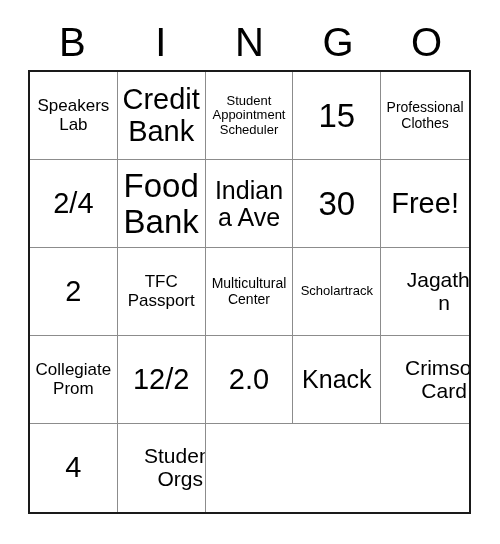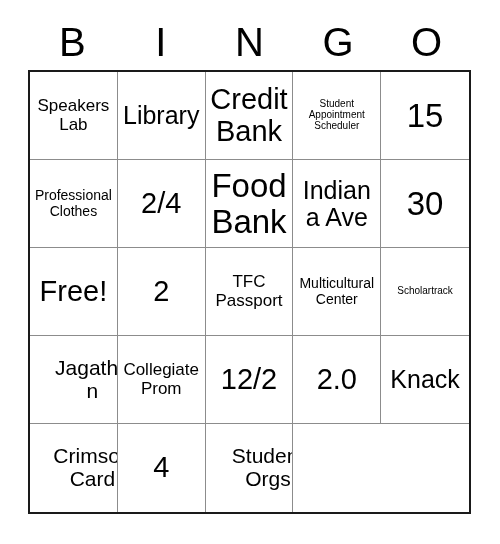--- a/index.html
+++ b/index.html
@@ -80,41 +80,38 @@
     word-wrap: break-word;
   }
 
   
   .sz-xxl .cell-text { font-size: 33px; }
   .sz-xl  .cell-text { font-size: 29px; }
   .sz-l   .cell-text { font-size: 25px; }
   .sz-m   .cell-text { font-size: 21px; margin-left: 38px; }
   .sz-s   .cell-text { font-size: 17px; }
   .sz-xs  .cell-text { font-size: 14px; }
-  .sz-xxs .cell-text { font-size: 10px; }
+  .sz-xxs .cell-text { font-size: 13px; }
 </style>
 </head>
 <body>
 
 <div id="card">
 
   <div id="header">
     <div class="header-cell">B</div>
     <div class="header-cell">I</div>
     <div class="header-cell">N</div>
     <div class="header-cell">G</div>
     <div class="header-cell">O</div>
   </div>
 
   <div id="grid">
     <div class="cell sz-s">
         <span class="cell-text">Speakers Lab</span>
-      </div>
-    <div class="cell sz-l">
-        <span class="cell-text">Library</span>
       </div>
     <div class="cell sz-xl">
         <span class="cell-text">Credit Bank</span>
       </div>
 
     <div class="cell sz-xxs">
         <span class="cell-text">Student Appointment Scheduler</span>
       </div>
     <div class="cell sz-xxl">
         <span class="cell-text">15</span>

